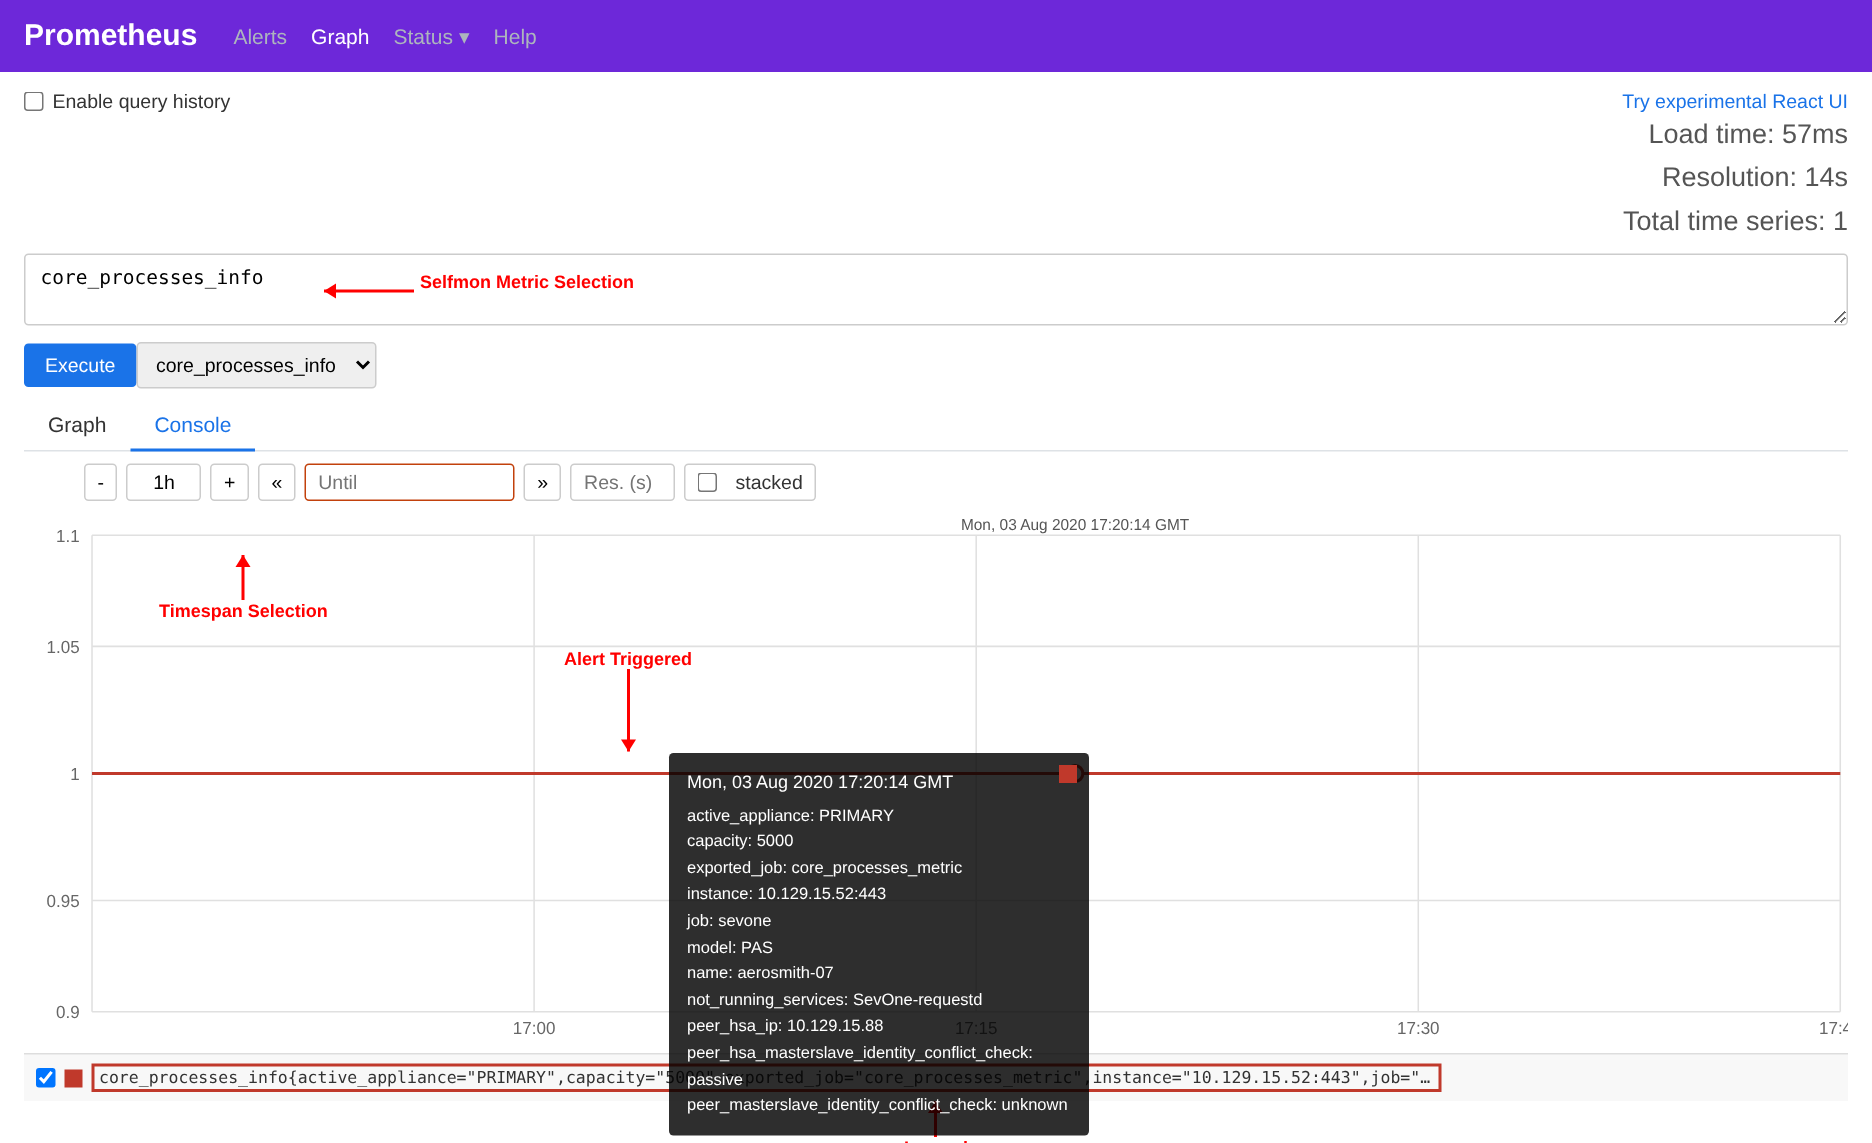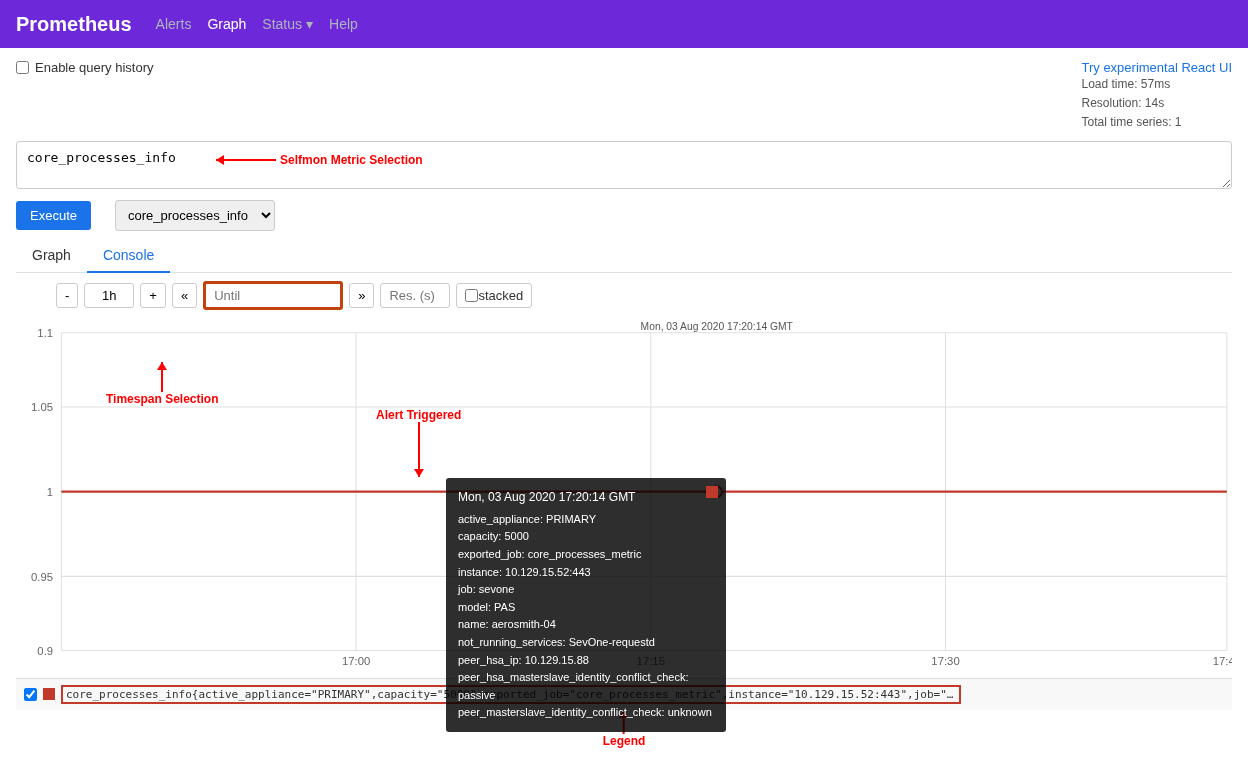--- a/index.html
+++ b/index.html
@@ -68,21 +68,21 @@
       resize: vertical;
       min-height: 44px;
       font-family: monospace;
       outline: none;
     }
     .query-annotation {
       position: absolute;
       top: 12px;
       left: 200px;
       display: flex;
-      align-items: center;
+      align-items: flex-end;
       gap: 0;
     }
     .arrow-line {
       width: 60px;
       height: 2px;
       background: red;
       position: relative;
     }
     .arrow-line::before {
       content: '';
@@ -97,31 +97,31 @@
     }
     .annotation-label {
       color: red;
       font-weight: bold;
       font-size: 12px;
       margin-left: 4px;
     }
 
     
     .stats {
-      font-size: 12px;
+      font-size: 18px;
       color: #555;
-      text-align: left;
+      text-align: right;
       line-height: 1.6;
     }
 
     
     .controls-row {
       display: flex;
       align-items: center;
-      gap: 24px;
+      gap: 0;
       margin-bottom: 8px;
     }
     .btn-execute {
       background: #1a73e8;
       color: #fff;
       border: none;
       border-radius: 3px;
       padding: 7px 14px;
       font-size: 13px;
       cursor: pointer;
@@ -172,42 +172,42 @@
     }
     .gc-input {
       border: 1px solid #ccc;
       border-radius: 3px;
       padding: 4px 8px;
       font-size: 13px;
       width: 50px;
       text-align: center;
     }
     .gc-until {
-      border: 3px solid #c2410c;
+      border: 1px solid #c2410c;
       border-radius: 3px;
       padding: 4px 8px;
       font-size: 13px;
       width: 140px;
     }
     .gc-res {
       border: 1px solid #ccc;
       border-radius: 3px;
       padding: 4px 8px;
       font-size: 13px;
       width: 70px;
     }
     .gc-stacked {
       border: 1px solid #ccc;
       border-radius: 3px;
       padding: 4px 8px;
       font-size: 13px;
       cursor: pointer;
       display: flex;
       align-items: center;
-      gap: 0;
+      gap: 12px;
     }
 
     
     .chart-wrapper {
       position: relative;
       margin: 0 0 0 0;
       height: 360px;
     }
     .chart-svg {
       width: 100%;
@@ -418,42 +418,42 @@
         <text x="902" y="328" font-size="11" fill="#666" text-anchor="middle">17:30</text>
         <text x="1175" y="328" font-size="11" fill="#666" text-anchor="middle">17:45</text>
 
         <line x1="44" y1="164" x2="1175" y2="164" stroke="#c0392b" stroke-width="2"></line>
 
         <circle cx="680" cy="164" r="5" fill="#fff" stroke="#c0392b" stroke-width="2"></circle>
 
       </svg>
 
       
-      <div class="chart-annotation" style="position:absolute; left:90px; top:44px; display:flex; flex-direction:column; align-items:center;">
+      <div class="chart-annotation" style="position:absolute; left:90px; top:28px; display:flex; flex-direction:column; align-items:center;">
         <div class="ann-arrow-up" style="height:30px;"></div>
         <span class="ann-label-red">Timespan Selection</span>
       </div>
 
       
       <div class="chart-annotation" style="position:absolute; left:360px; top:90px; display:flex; flex-direction:column; align-items:center;">
         <span class="ann-label-red">Alert Triggered</span>
         <div class="ann-arrow-down" style="height:55px;"></div>
       </div>
 
       
       <div class="tooltip-box" style="position:absolute; top:160px; left:430px;">
         <div class="tooltip-close"></div>
         <div class="tooltip-title">Mon, 03 Aug 2020 17:20:14 GMT</div>
         <div>active_appliance: PRIMARY</div>
         <div>capacity: 5000</div>
         <div>exported_job: core_processes_metric</div>
         <div>instance: 10.129.15.52:443</div>
         <div>job: sevone</div>
         <div>model: PAS</div>
-        <div>name: aerosmith-04</div>
+        <div>name: aerosmith-07</div>
         <div>not_running_services: SevOne-requestd</div>
         <div>peer_hsa_ip: 10.129.15.88</div>
         <div>peer_hsa_masterslave_identity_conflict_check: passive</div>
         <div>peer_masterslave_identity_conflict_check: unknown</div>
       </div>
 
     </div>
 
     <div class="legend-area" style="position:relative;">
       <input type="checkbox" class="legend-checkbox" checked="" style="">

